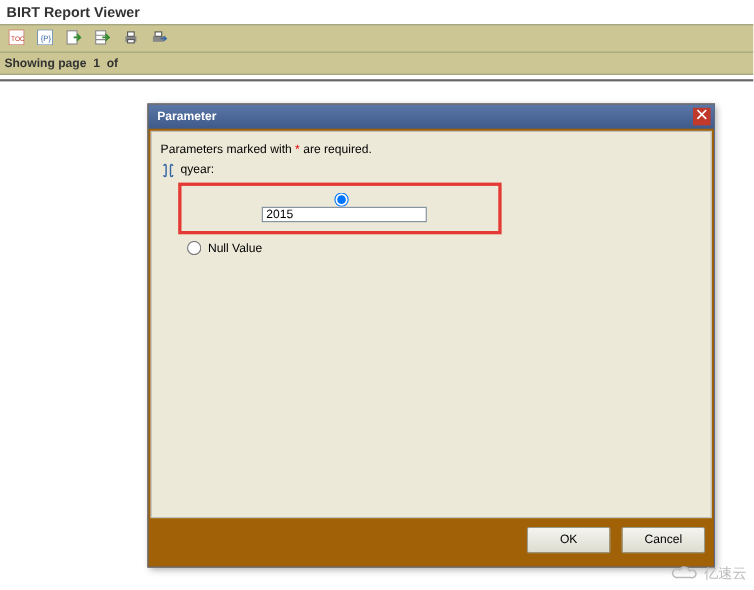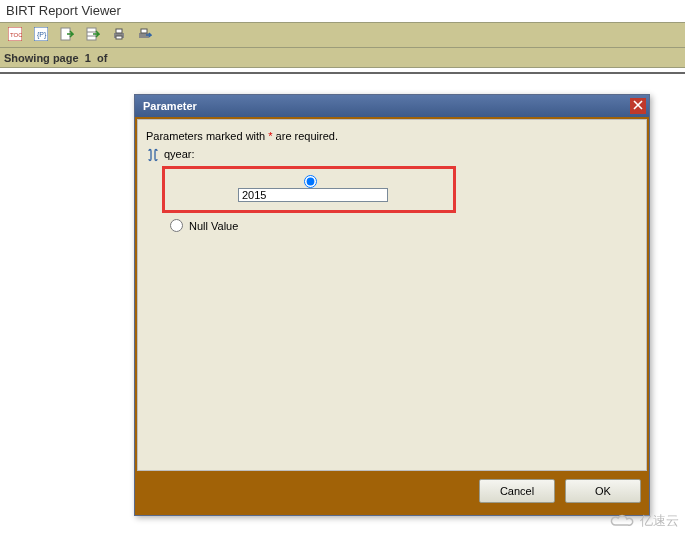--- a/index.html
+++ b/index.html
@@ -9,21 +9,21 @@
     font-size: 11px;
     background: #ffffff;
     width: 685px;
     height: 536px;
     position: relative;
     overflow: hidden;
   }
   .titlebar {
     height: 22px; line-height: 22px;
     padding-left: 6px;
-    font-weight: normal; font-size: 13px;
+    font-weight: bold; font-size: 13px;
     color: #333;
   }
   .toolbar {
     height: 26px;
     background: #cbc693;
     border-top: 1px solid #9c9c7a;
     border-bottom: 1px solid #9c9c7a;
     display: flex; align-items: center;
     padding-left: 4px;
   }
@@ -209,22 +209,22 @@
           <input type="radio" class="radio" name="pv" checked="" style="">
           <input type="text" value="2015" style="">
         </div>
       </div>
       <div class="null-row">
         <input type="radio" class="radio" name="pv" style="">
         <span style="margin-left:6px">Null Value</span>
       </div>
     </div>
     <div class="dlg-buttons">
+      <button>OK</button>
       <button>Cancel</button>
-      <button>OK</button>
     </div>
   </div>
 </div>
 
 <div class="watermark">
   <svg width="26" height="16">
       <path d="M6 12 a4 4 0 1 1 2 -7 a5 5 0 0 1 9 1 a3.5 3.5 0 1 1 1 6 Z" fill="none" stroke="#bbb" stroke-width="1.5"></path>
     </svg>
   <span>亿速云</span>
 </div>

